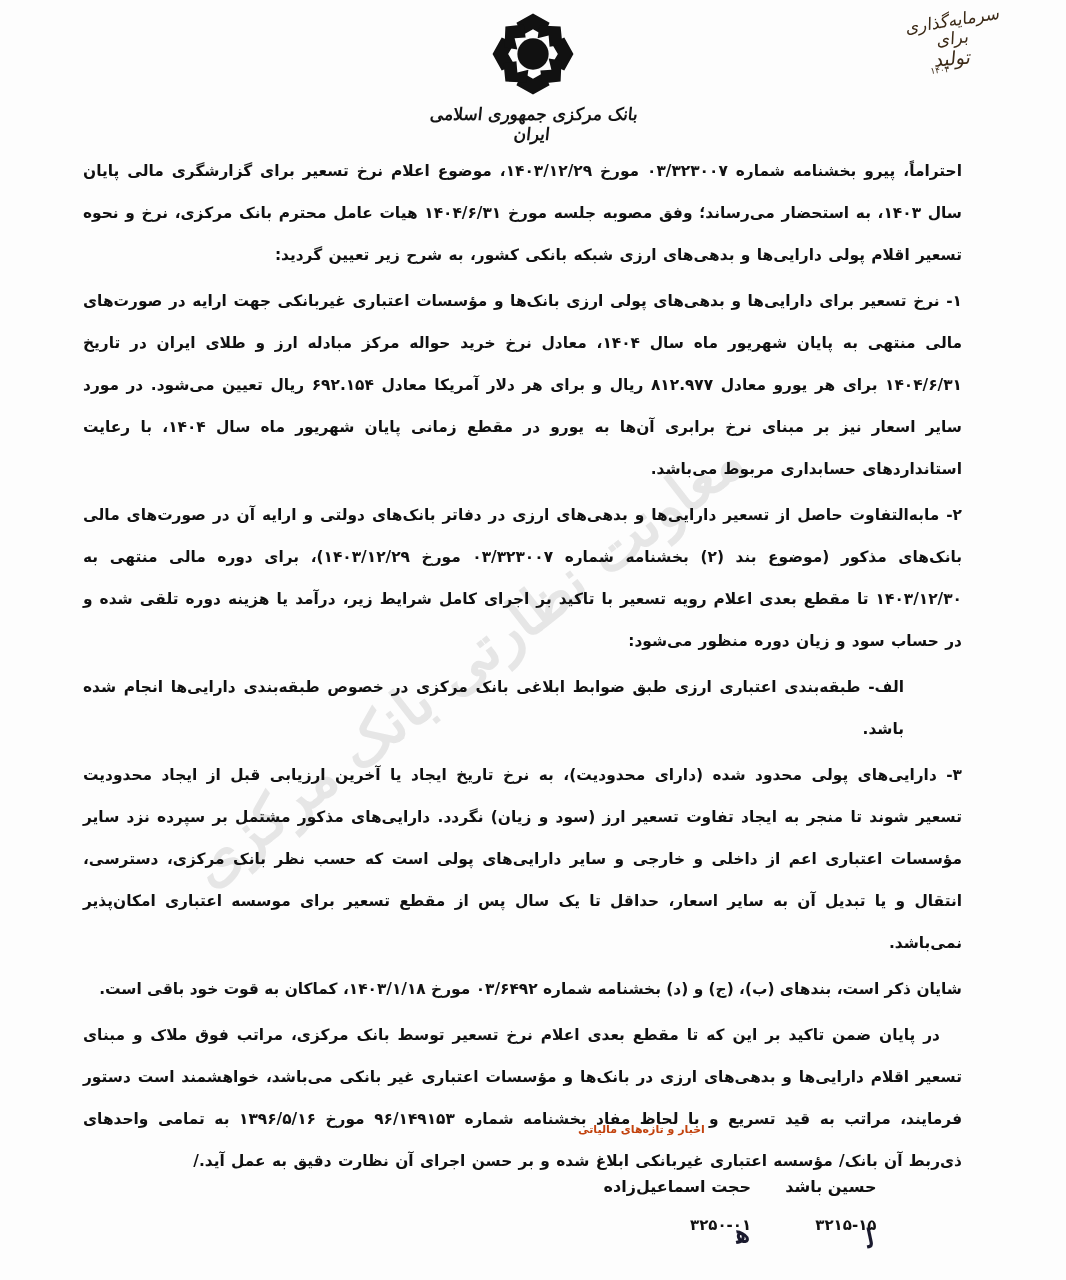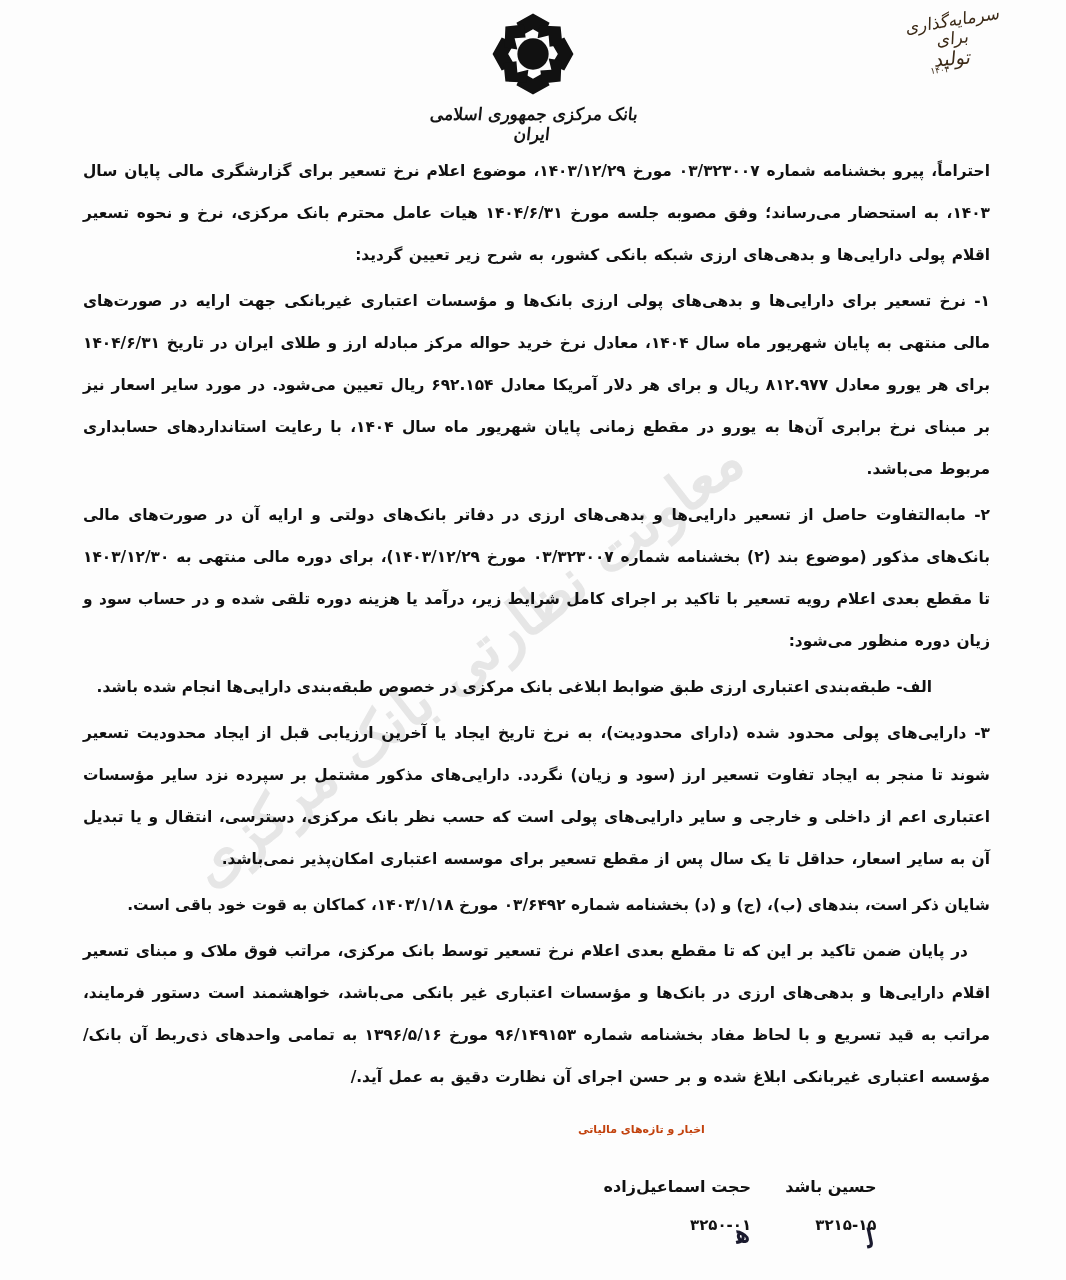--- a/index.html
+++ b/index.html
@@ -64,21 +64,21 @@
     font-family: "DejaVu Serif", "Liberation Serif", serif;
   }
   .slogan .l1 { font-size: 17px; transform: rotate(-9deg) skewX(-10deg); }
   .slogan .l2 { font-size: 17px; transform: rotate(-7deg) skewX(-10deg); margin-top: -2px;}
   .slogan .l3 { font-size: 19px; transform: rotate(-5deg) skewX(-10deg); margin-top: -1px;}
   .slogan .yr { font-size: 9px; margin-top: -4px; margin-right: 26px; transform: rotate(-6deg);}
 
   
   .body-text {
     position: relative;
-    padding: 0 76px 0 66px;
+    padding: 0 104px 0 66px;
     z-index: 3;
     margin-left: 17px;
   }
 
   .para {
     font-size: 15.4px;
     font-weight: 700;
     line-height: 42px;
     text-align: justify;
     text-align-last: justify;

